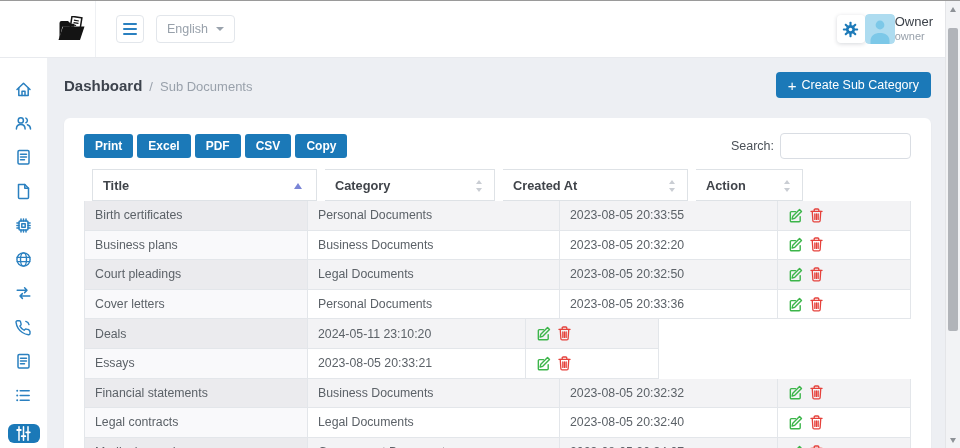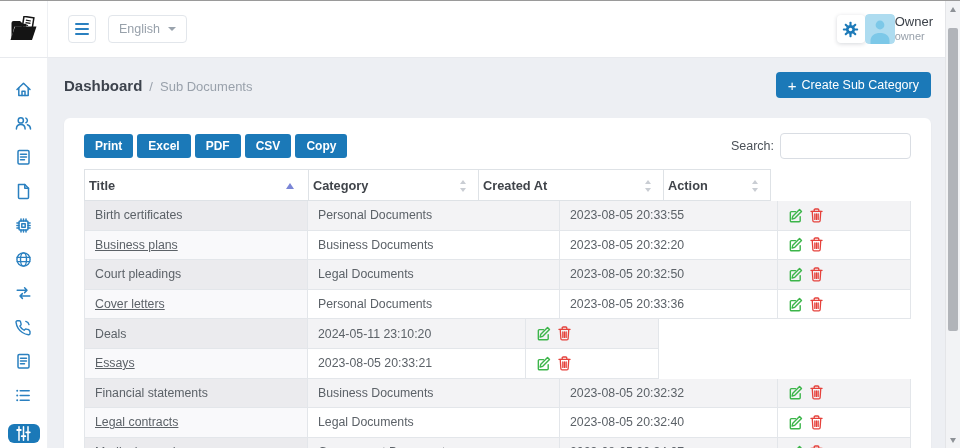--- a/index.html
+++ b/index.html
@@ -2,21 +2,21 @@
 <html style="--primary: #1b79b8;"><head>
 <meta charset="utf-8">
 <style>
   :root{ --primary:#1b79b8; --edit:#3cb54a; --del:#e5413b; }
   *{ box-sizing:border-box; margin:0; padding:0; }
   html,body{ width:960px; height:448px; overflow:hidden; }
   body{ font-family:"Liberation Sans",sans-serif; background:#edeff3; position:relative; border-top:1px solid #9a9a9a; }
 
   
   .topbar{ position:absolute; top:0; left:0; width:945px; height:57px; background:#fff;
-           border-bottom:1px solid #e8eaee; display:flex; align-items:center; z-index:5; }
+           border-bottom:1px solid #e8eaee; display:flex; align-items:center; z-index:5;padding-left:48px; }
   .logo-cell{ width:48px; height:100%; border-right:1px solid #eef0f3; display:flex; align-items:center; justify-content:center; }
   .burger-btn{ margin-left:20px; width:28px; height:28px; background:#fff; border:1px solid #e2e6eb; border-radius:4px;
                display:flex; flex-direction:column; align-items:center; justify-content:center; gap:3px; cursor:pointer; }
   .burger-btn i{ display:block; width:14px; height:2px; background:#2a80c0; border-radius:1px; }
   .lang-select{ margin-left:12px; height:28px; padding:0 10px; background:#fff; border:1px solid #e2e6eb; border-radius:4px;
                 display:flex; align-items:center; gap:8px; font-size:12.5px; color:#98a1ab; cursor:pointer; }
   .caret-down{ width:0; height:0; border-left:4px solid transparent; border-right:4px solid transparent; border-top:4px solid #9aa3ad; }
   .top-right{ margin-left:auto; display:flex; align-items:center; padding-right:12px; }
   .gear-btn{ width:28px; height:28px; background:#fff; border:0; border-radius:4px; box-shadow:0 1px 4px rgba(30,40,60,.18);
              display:flex; align-items:center; justify-content:center; cursor:pointer; }
@@ -49,41 +49,41 @@
   .btn-group{ display:flex; gap:4px; }
   .dt-btn{ background:var(--primary); color:#fff; border:0; border-radius:3px; font-size:12px; font-weight:bold;
            padding:5px 11px; cursor:pointer; font-family:inherit; }
   .search-wrap{ display:flex; align-items:center; gap:6px; font-size:12.5px; color:#4b5158; }
   .search-input{ width:131px; height:26px; border:1px solid #d9dde3; border-radius:4px; padding:0 8px; font-size:12.5px;
                  color:#555; outline:none; font-family:inherit; }
 
   
   .table-area{ margin-top:10px; }
   .t-head{ display:flex; }
-  .t-hcell{ position:relative; height:32px; display:flex; align-items:center; padding:0 4px;
-            font-size:12.8px; font-weight:bold; color:#40444a; border:1px solid #dee2e6; border-left:0; cursor:pointer; background:#fff; }
+  .t-hcell{ position:relative; height:32px; display:flex; align-items:center; padding:0 10px;
+            font-size:12.8px; font-weight:bold; color:#40444a; border:1px solid #dee2e6; border-left:0; cursor:pointer; background:#fff;margin-left:8px; }
   .t-hcell:first-child{ border-left:1px solid #dee2e6; }
   .h-title{ width:225px; } .h-category{ width:170px; } .h-created{ width:185px;text-align:center; } .h-action{ width:107px; }
   .sort-asc{ position:absolute; right:14px; top:13px; width:0; height:0;
              border-left:4px solid transparent; border-right:4px solid transparent; border-bottom:6px solid #7a85d6; }
   .sort-both{ position:absolute; right:10px; top:10px; width:8px; height:12px; }
   .sort-both:before{ content:""; position:absolute; top:0; left:0; width:0; height:0;
              border-left:3.5px solid transparent; border-right:3.5px solid transparent; border-bottom:4.5px solid #c9cdd3; }
   .sort-both:after{ content:""; position:absolute; bottom:0; left:0; width:0; height:0;
              border-left:3.5px solid transparent; border-right:3.5px solid transparent; border-top:4.5px solid #c9cdd3; }
 
   .t-body .t-row{ display:flex; height:29.6px; }
   .t-cell{ display:flex; align-items:center; padding:0 10px; font-size:12.3px; color:#5c6268;
            border-right:1px solid #e3e6ea; border-bottom:1px solid #e3e6ea; overflow:hidden; white-space:nowrap; }
   .t-row .t-cell:first-child{ border-left:1px solid #e3e6ea; }
   .c-title{ width:224px; } .c-category{ width:252px; } .c-created{ width:218px; } .c-action{ width:133px; gap:7px; }
   .t-row.odd .t-cell{ background:#f3f3f5; }
   .t-row.odd .c-title{ background:#ebebee; }
   .t-row.even .t-cell{ background:#fff; }
-  .t-row.even .c-title{ background:#f9f9fb;text-decoration:underline; }
+  .t-row.even .c-title{ background:#f9f9fb; }
   .icon-btn{ display:inline-flex; cursor:pointer; }
 
   
   .scrollbar{ position:absolute; right:0; top:0; width:15px; height:448px; background:#f2f3f5; border-left:1px solid #e4e5e8; z-index:20; }
   .sb-up,.sb-down{ position:absolute; left:4px; width:0; height:0; border-left:3.5px solid transparent; border-right:3.5px solid transparent; cursor:pointer; }
   .sb-up{ top:6px; border-bottom:5px solid #8e9297; }
   .sb-down{ bottom:6px; border-top:5px solid #8e9297; }
   .sb-thumb{ position:absolute; top:27px; left:2px; width:10px; height:303px; background:#b1b4b9; border-radius:2px; cursor:pointer; }
 </style>
 </head>

